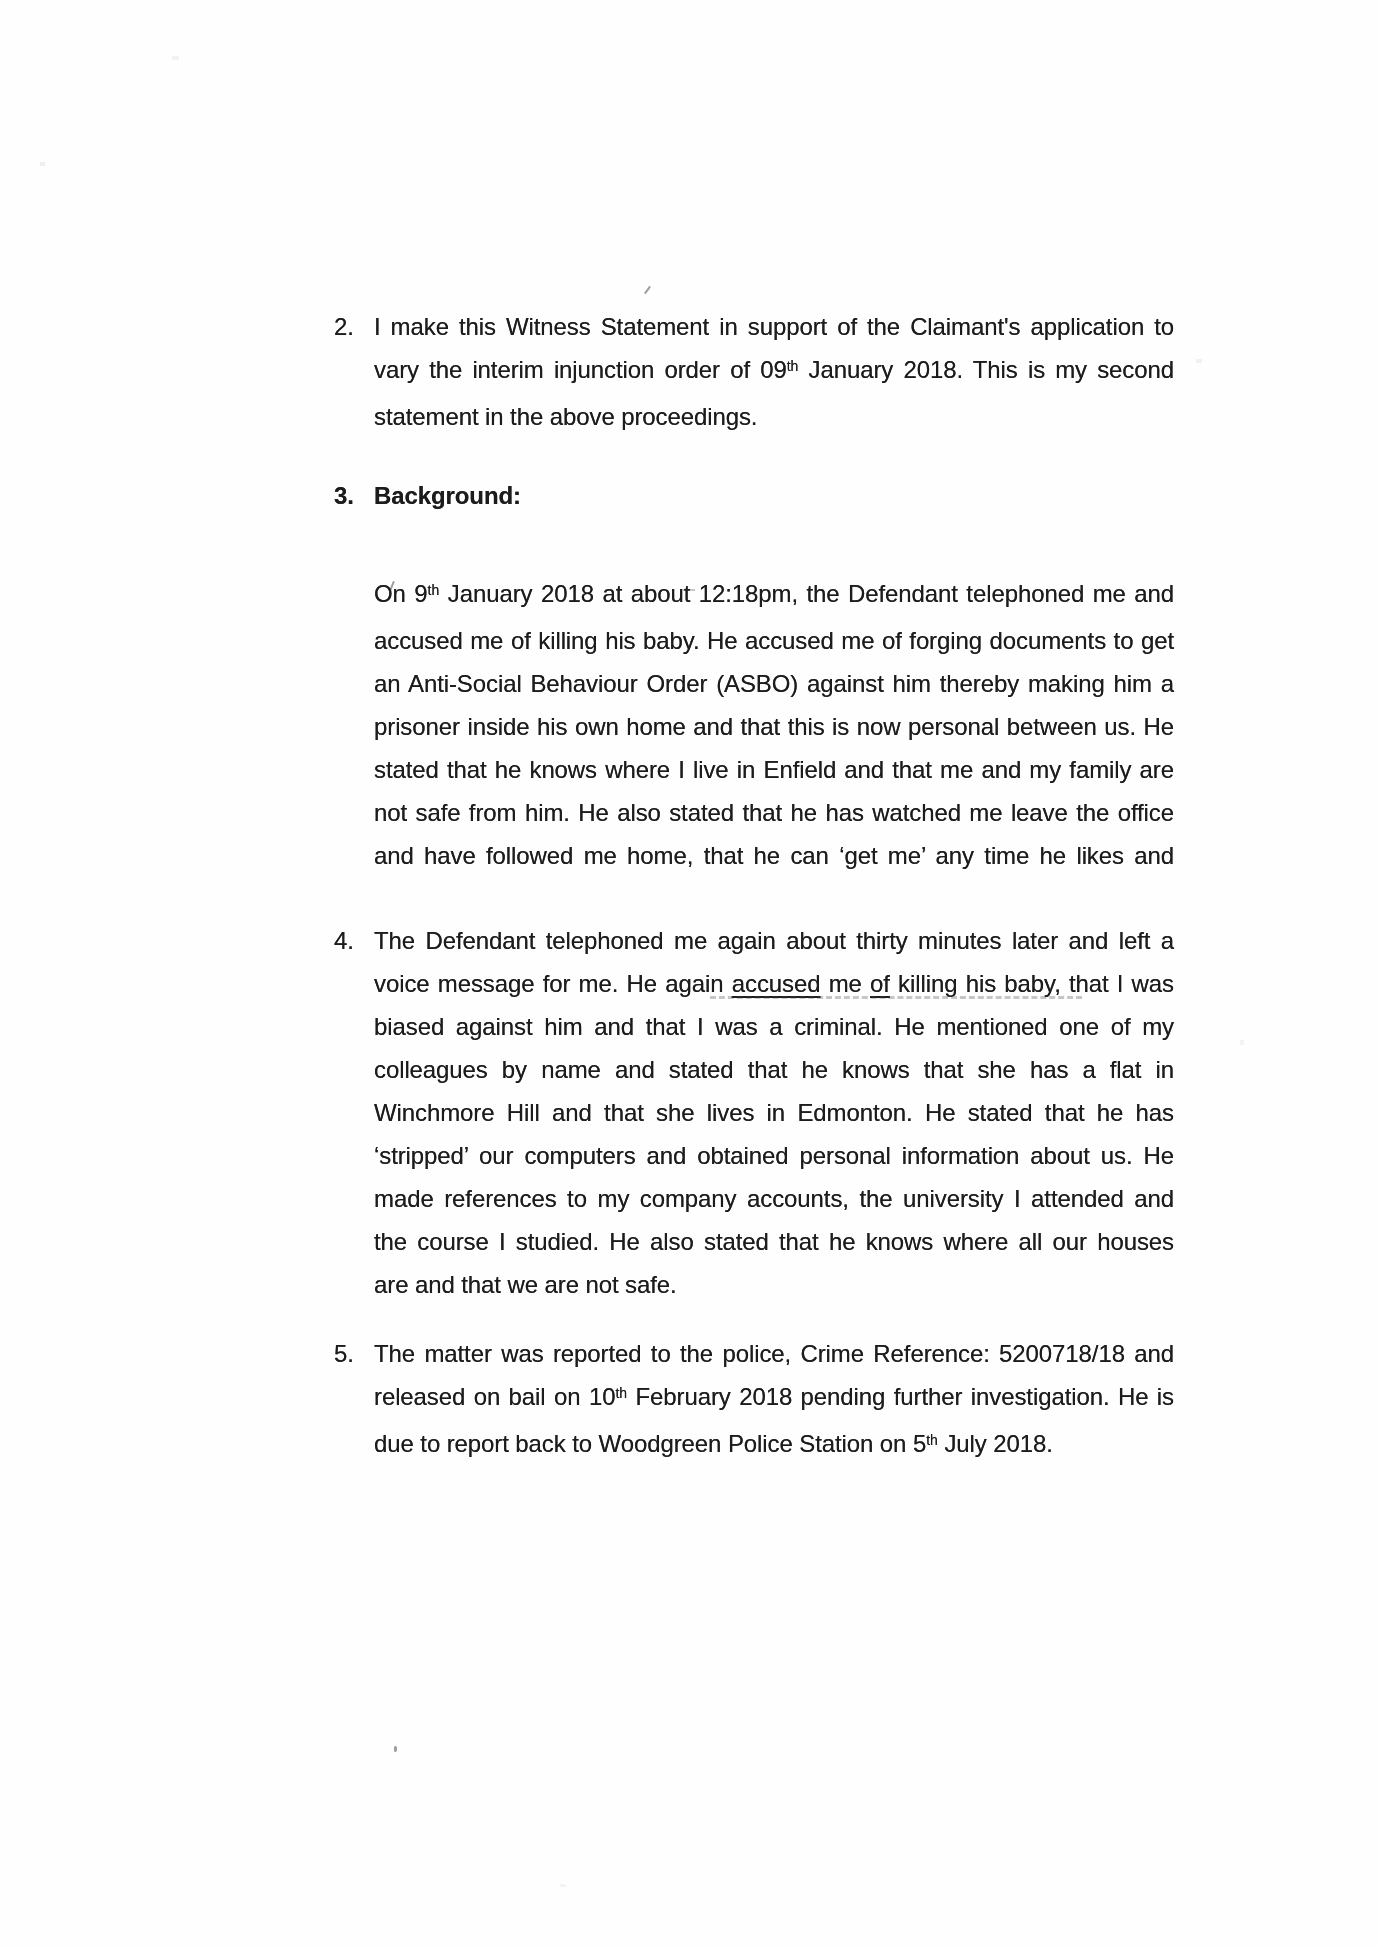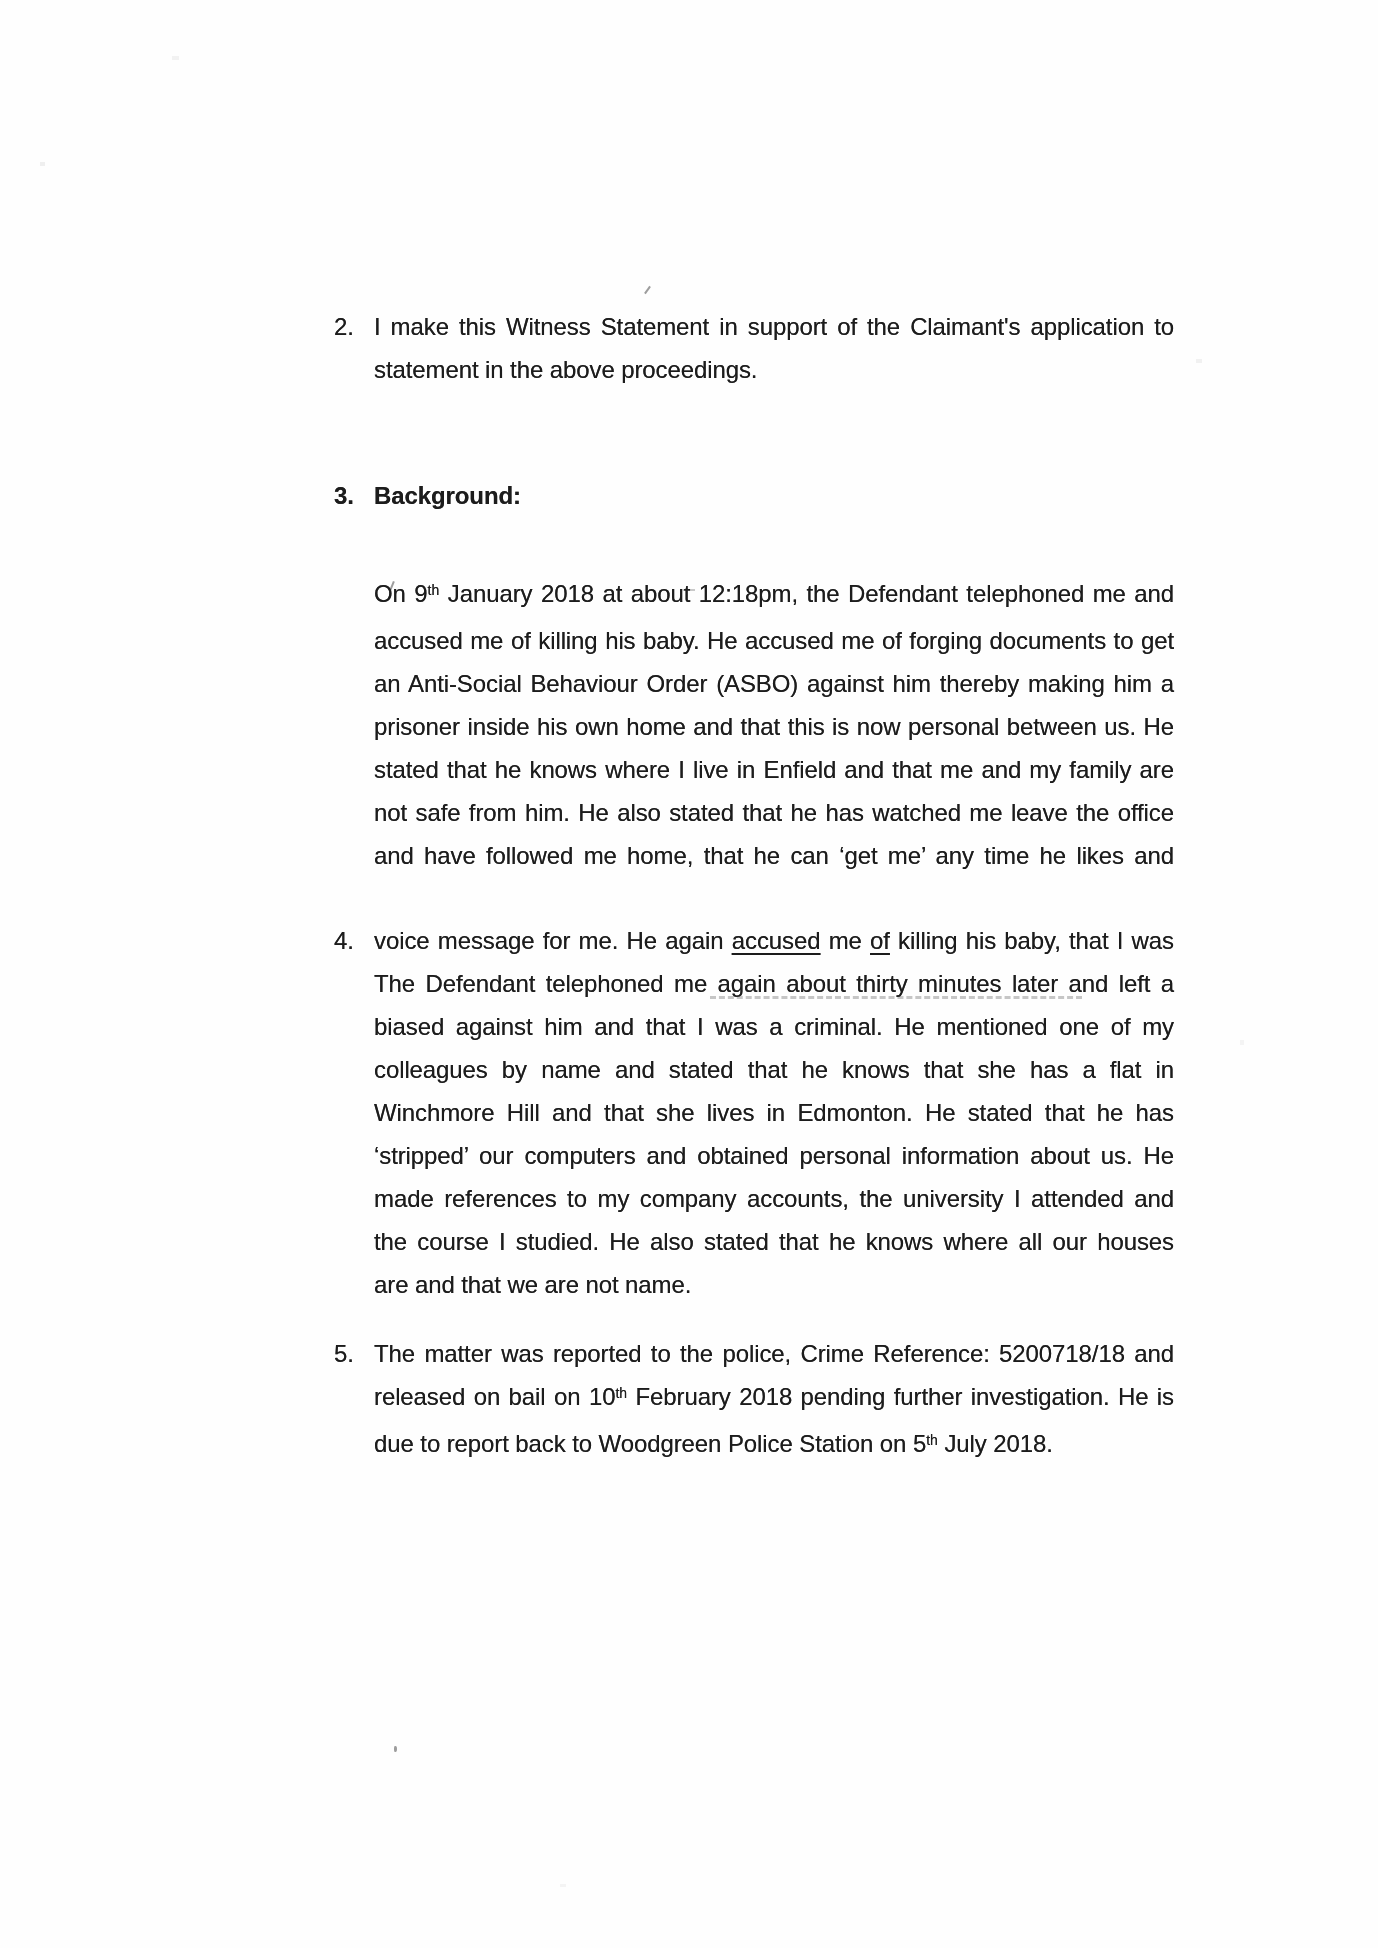--- a/index.html
+++ b/index.html
@@ -80,20 +80,21 @@
 </style>
 </head>
 <body>
 
 <div class="page">
 
   <section class="para" style="top:305px">
     <span class="num">2.</span>
     <div class="pbody">
       <div class="line"><span>I make this Witness Statement in support of the Claimant's application to</span></div>
+      <div class="line"><span>vary the interim injunction order of 09</span><span class="sup">th</span><span> January 2018. This is my second</span></div>
       <div class="line last"><span>statement in the above proceedings.</span></div>
     </div>
   </section>
 
   <section class="para" style="top:474px">
     <span class="num bold">3.</span>
     <div class="pbody">
       <div class="line last bold">Background:</div>
     </div>
   </section>
@@ -106,29 +107,29 @@
       <div class="line"><span>prisoner inside his own home and that this is now personal between us. He</span></div>
       <div class="line"><span>stated that he knows where I live in Enfield and that me and my family are</span></div>
       <div class="line"><span>not safe from him. He also stated that he has watched me leave the office</span></div>
       <div class="line"><span>and have followed me home, that he can ‘get me’ any time he likes and</span></div>
     </div>
   </section>
 
   <section class="para" style="top:919px">
     <span class="num">4.</span>
     <div class="pbody">
+      <div class="line"><span>The Defendant telephoned me again about thirty minutes later and left a</span></div>
       <div class="line"><span>voice message for me. He again </span><span class="underline">accused</span><span> me </span><span class="underline">of</span><span> killing his baby, that I was</span></div>
-      <div class="line"><span>The Defendant telephoned me again about thirty minutes later and left a</span></div>
       <div class="line"><span>biased against him and that I was a criminal. He mentioned one of my</span></div>
       <div class="line"><span>colleagues by name and stated that he knows that she has a flat in</span></div>
       <div class="line"><span>Winchmore Hill and that she lives in Edmonton. He stated that he has</span></div>
       <div class="line"><span>‘stripped’ our computers and obtained personal information about us. He</span></div>
       <div class="line"><span>made references to my company accounts, the university I attended and</span></div>
       <div class="line"><span>the course I studied. He also stated that he knows where all our houses</span></div>
-      <div class="line last"><span>are and that we are not name.</span></div>
+      <div class="line last"><span>are and that we are not safe.</span></div>
     </div>
   </section>
 
   <section class="para" style="top:1332px">
     <span class="num">5.</span>
     <div class="pbody">
       <div class="line"><span>The matter was reported to the police, Crime Reference: 5200718/18 and</span></div>
       <div class="line"><span>released on bail on 10</span><span class="sup">th</span><span> February 2018 pending further investigation. He is</span></div>
       <div class="line last"><span>due to report back to Woodgreen Police Station on 5</span><span class="sup">th</span><span> July 2018.</span></div>
     </div>

